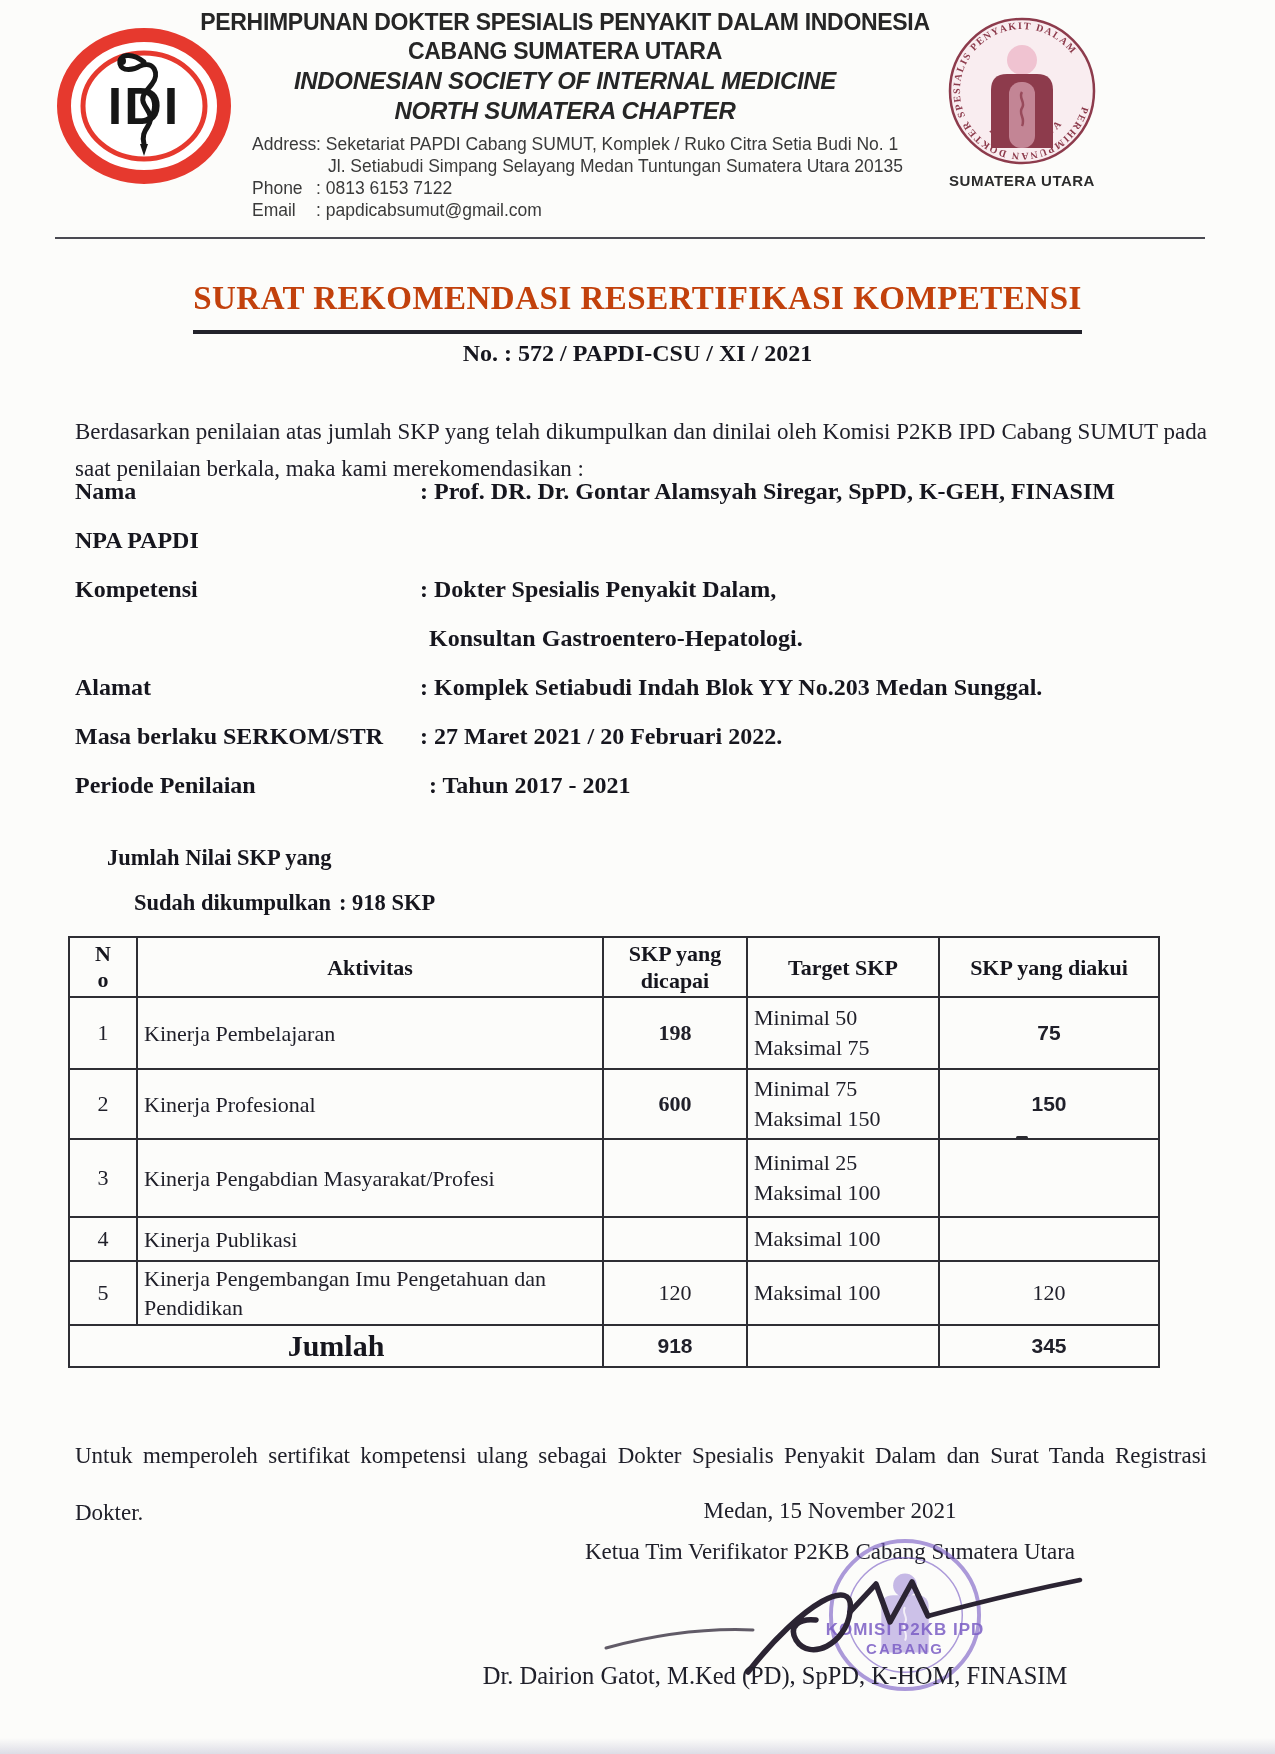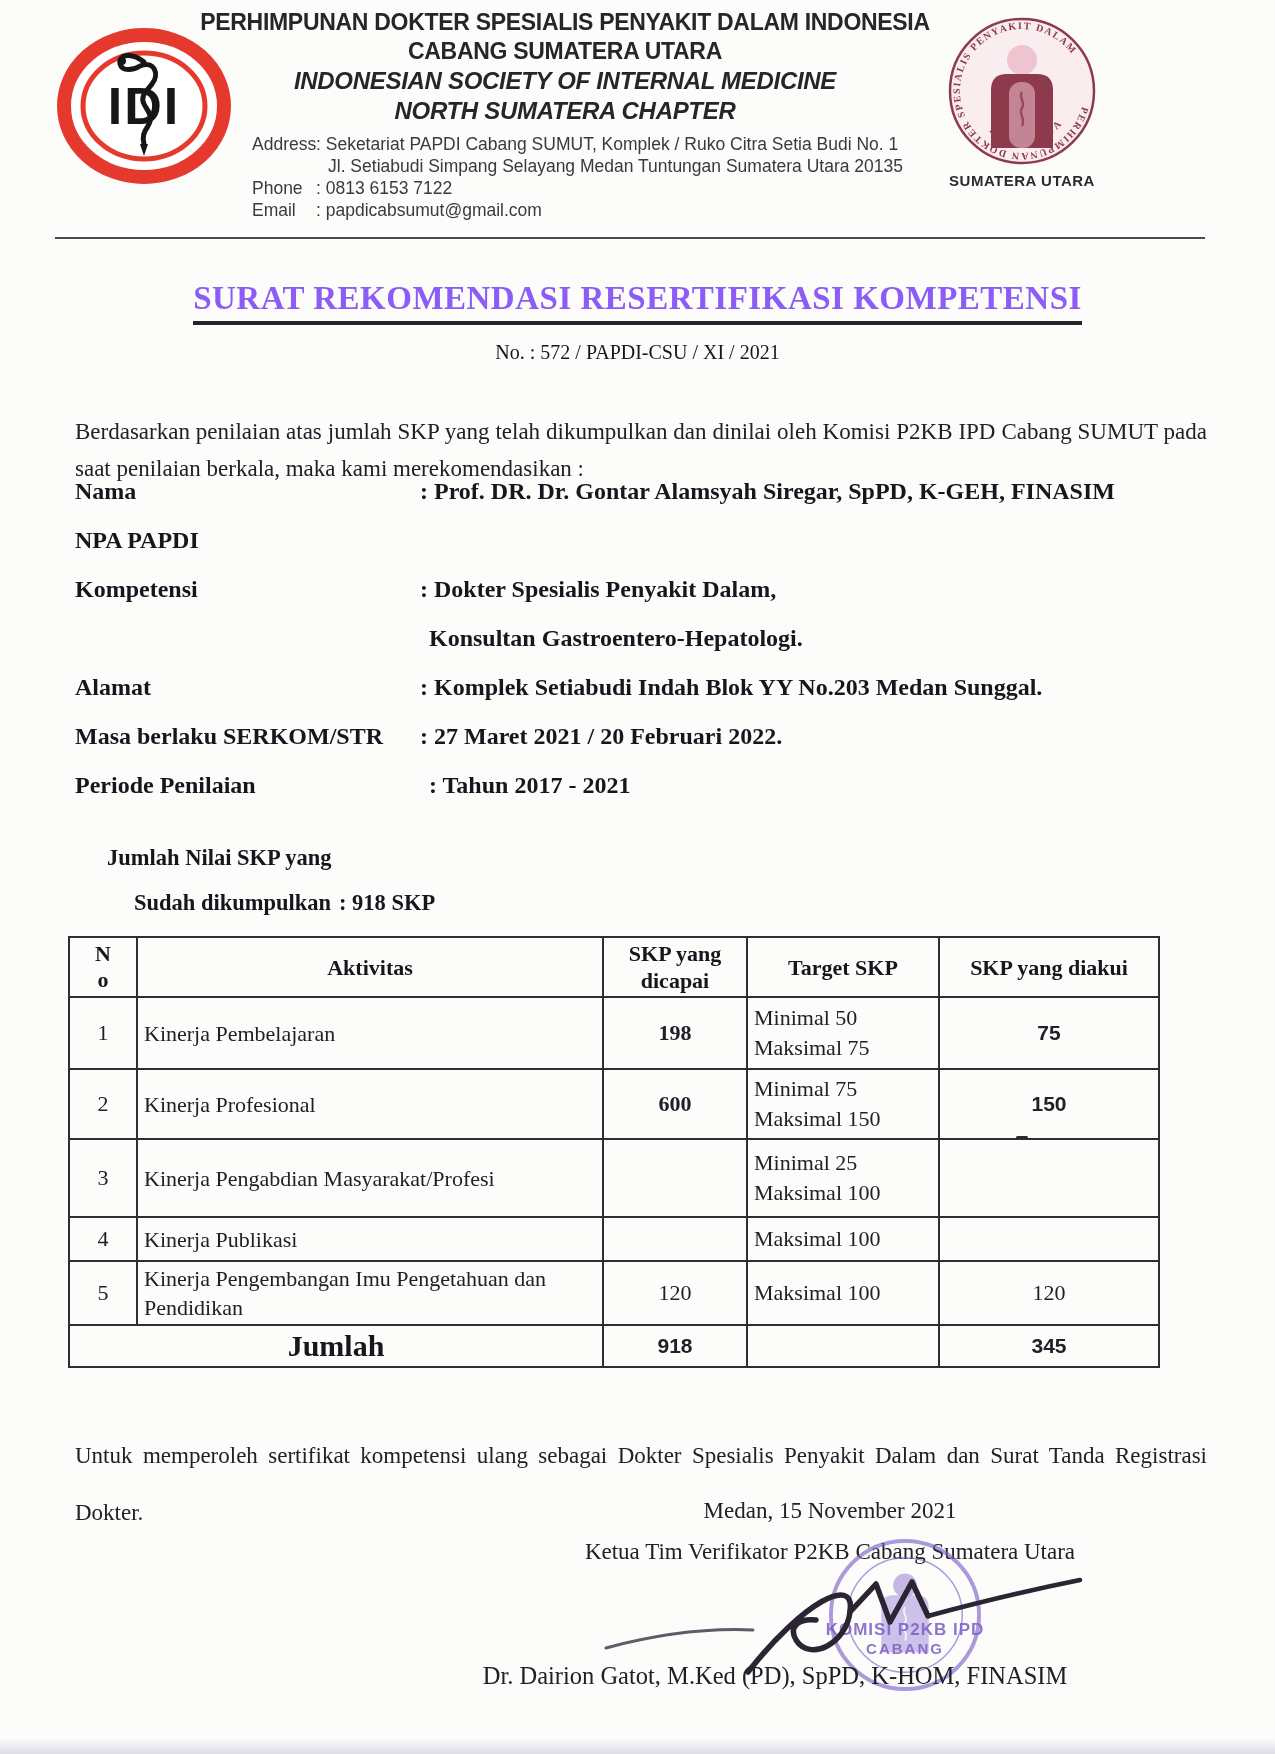--- a/index.html
+++ b/index.html
@@ -16,22 +16,22 @@
   .addr-label{width:64px;flex:none;}
   .addr-val{white-space:nowrap;}
   .addr-cont{padding-left:76px;}
   .papdi-logo{position:absolute;left:946px;top:16px;width:152px;text-align:center;}
   .papdi-caption{font-family:"Liberation Sans", sans-serif;font-weight:bold;font-size:15px;
                  letter-spacing:0.5px;color:#2b2b2b;margin-top:2px;}
   .rule{position:absolute;left:55px;top:237px;width:1150px;height:0;border-top:2px solid #4a4a52;}
   
   .title-wrap{position:absolute;left:0;top:280px;width:1275px;text-align:center;}
   .doc-title{display:inline-block;font-size:33px;font-weight:bold;letter-spacing:0.5px;
-             border-bottom:4px solid #23232b;padding-bottom:4px;color:#8b5cf6;}
-  .doc-no{margin-top:16px;font-size:20px;font-weight:normal;color:#16161e;}
+             border-bottom:4px solid #23232b;padding-bottom:13px;color:#c2410c;}
+  .doc-no{margin-top:6px;font-size:24px;font-weight:bold;color:#16161e;}
   
   .intro{position:absolute;left:75px;top:390px;width:1132px;font-size:23px;line-height:37px;
          text-align:justify;color:#20202a;}
   .fields{position:absolute;left:75px;top:477px;width:1140px;}
   .field-row{display:flex;margin-bottom:20px;font-weight:bold;font-size:24px;line-height:29px;color:#16161e;}
   .f-label{width:345px;flex:none;}
   .f-value{flex:1;}
   .f-cont{padding-left:9px;}
   .summary{position:absolute;left:107px;top:843px;font-weight:bold;font-size:22.5px;line-height:29px;color:#16161e;}
   .sum-row2{display:flex;margin-top:16px;margin-left:27px;}

